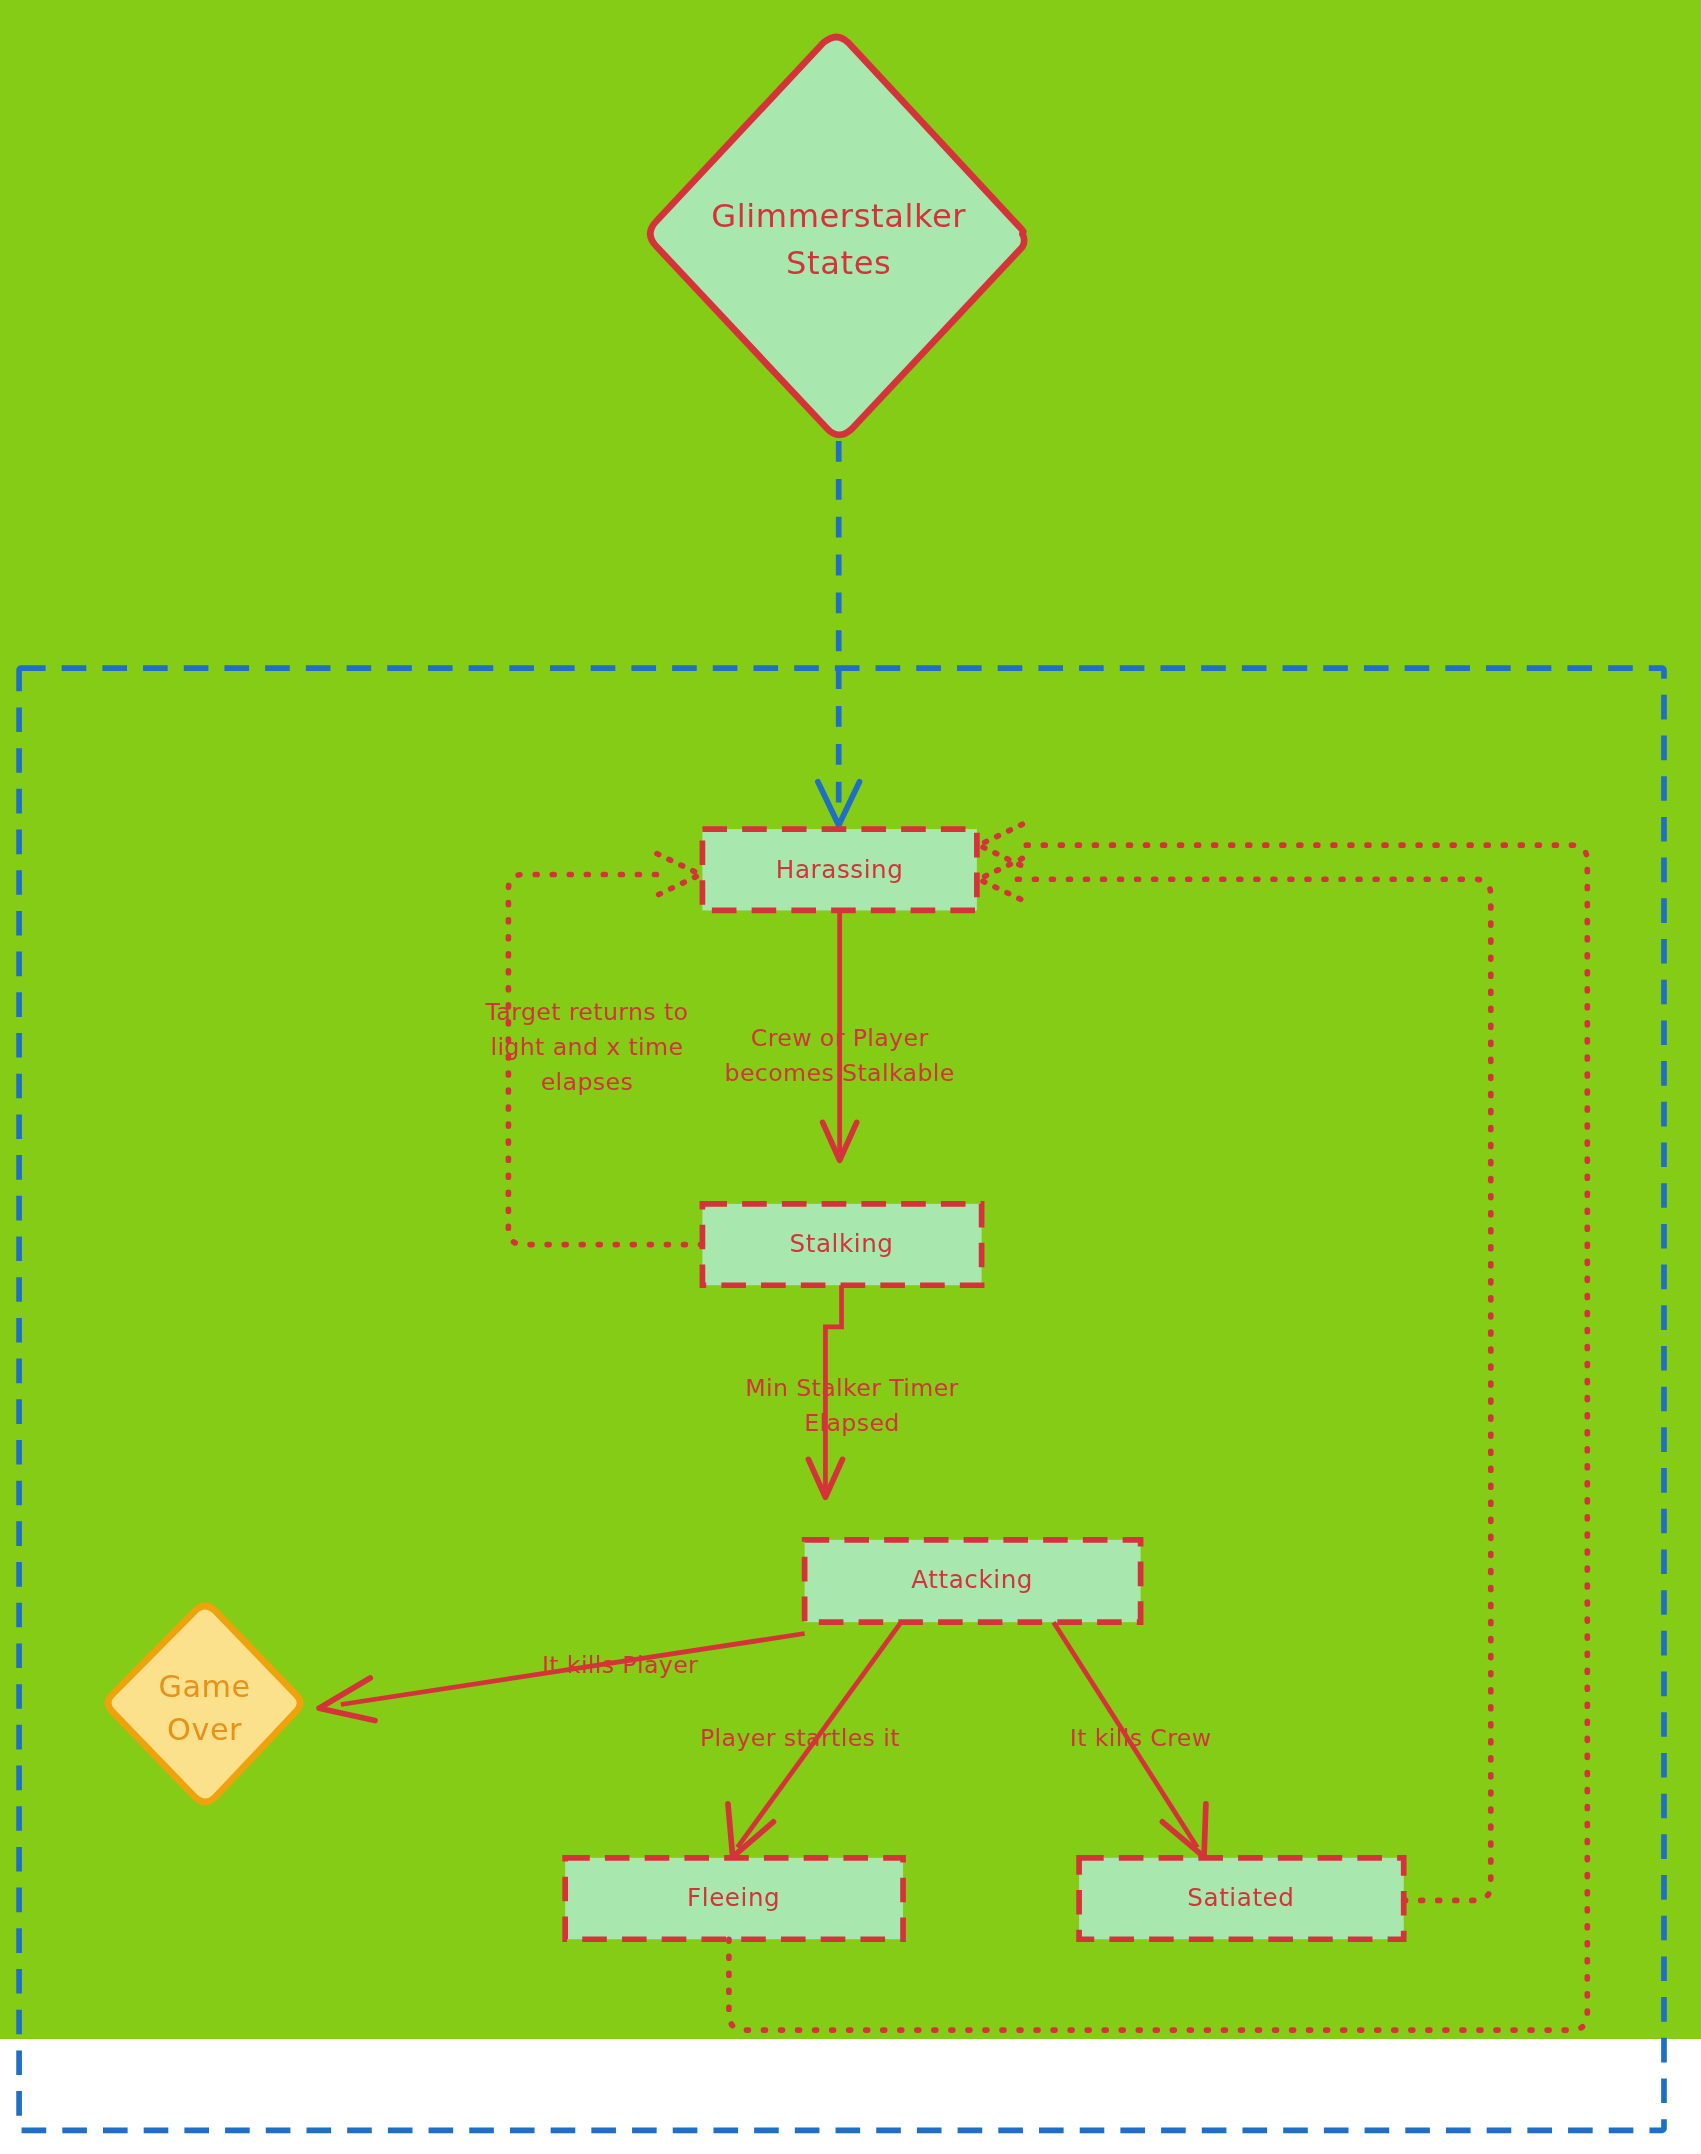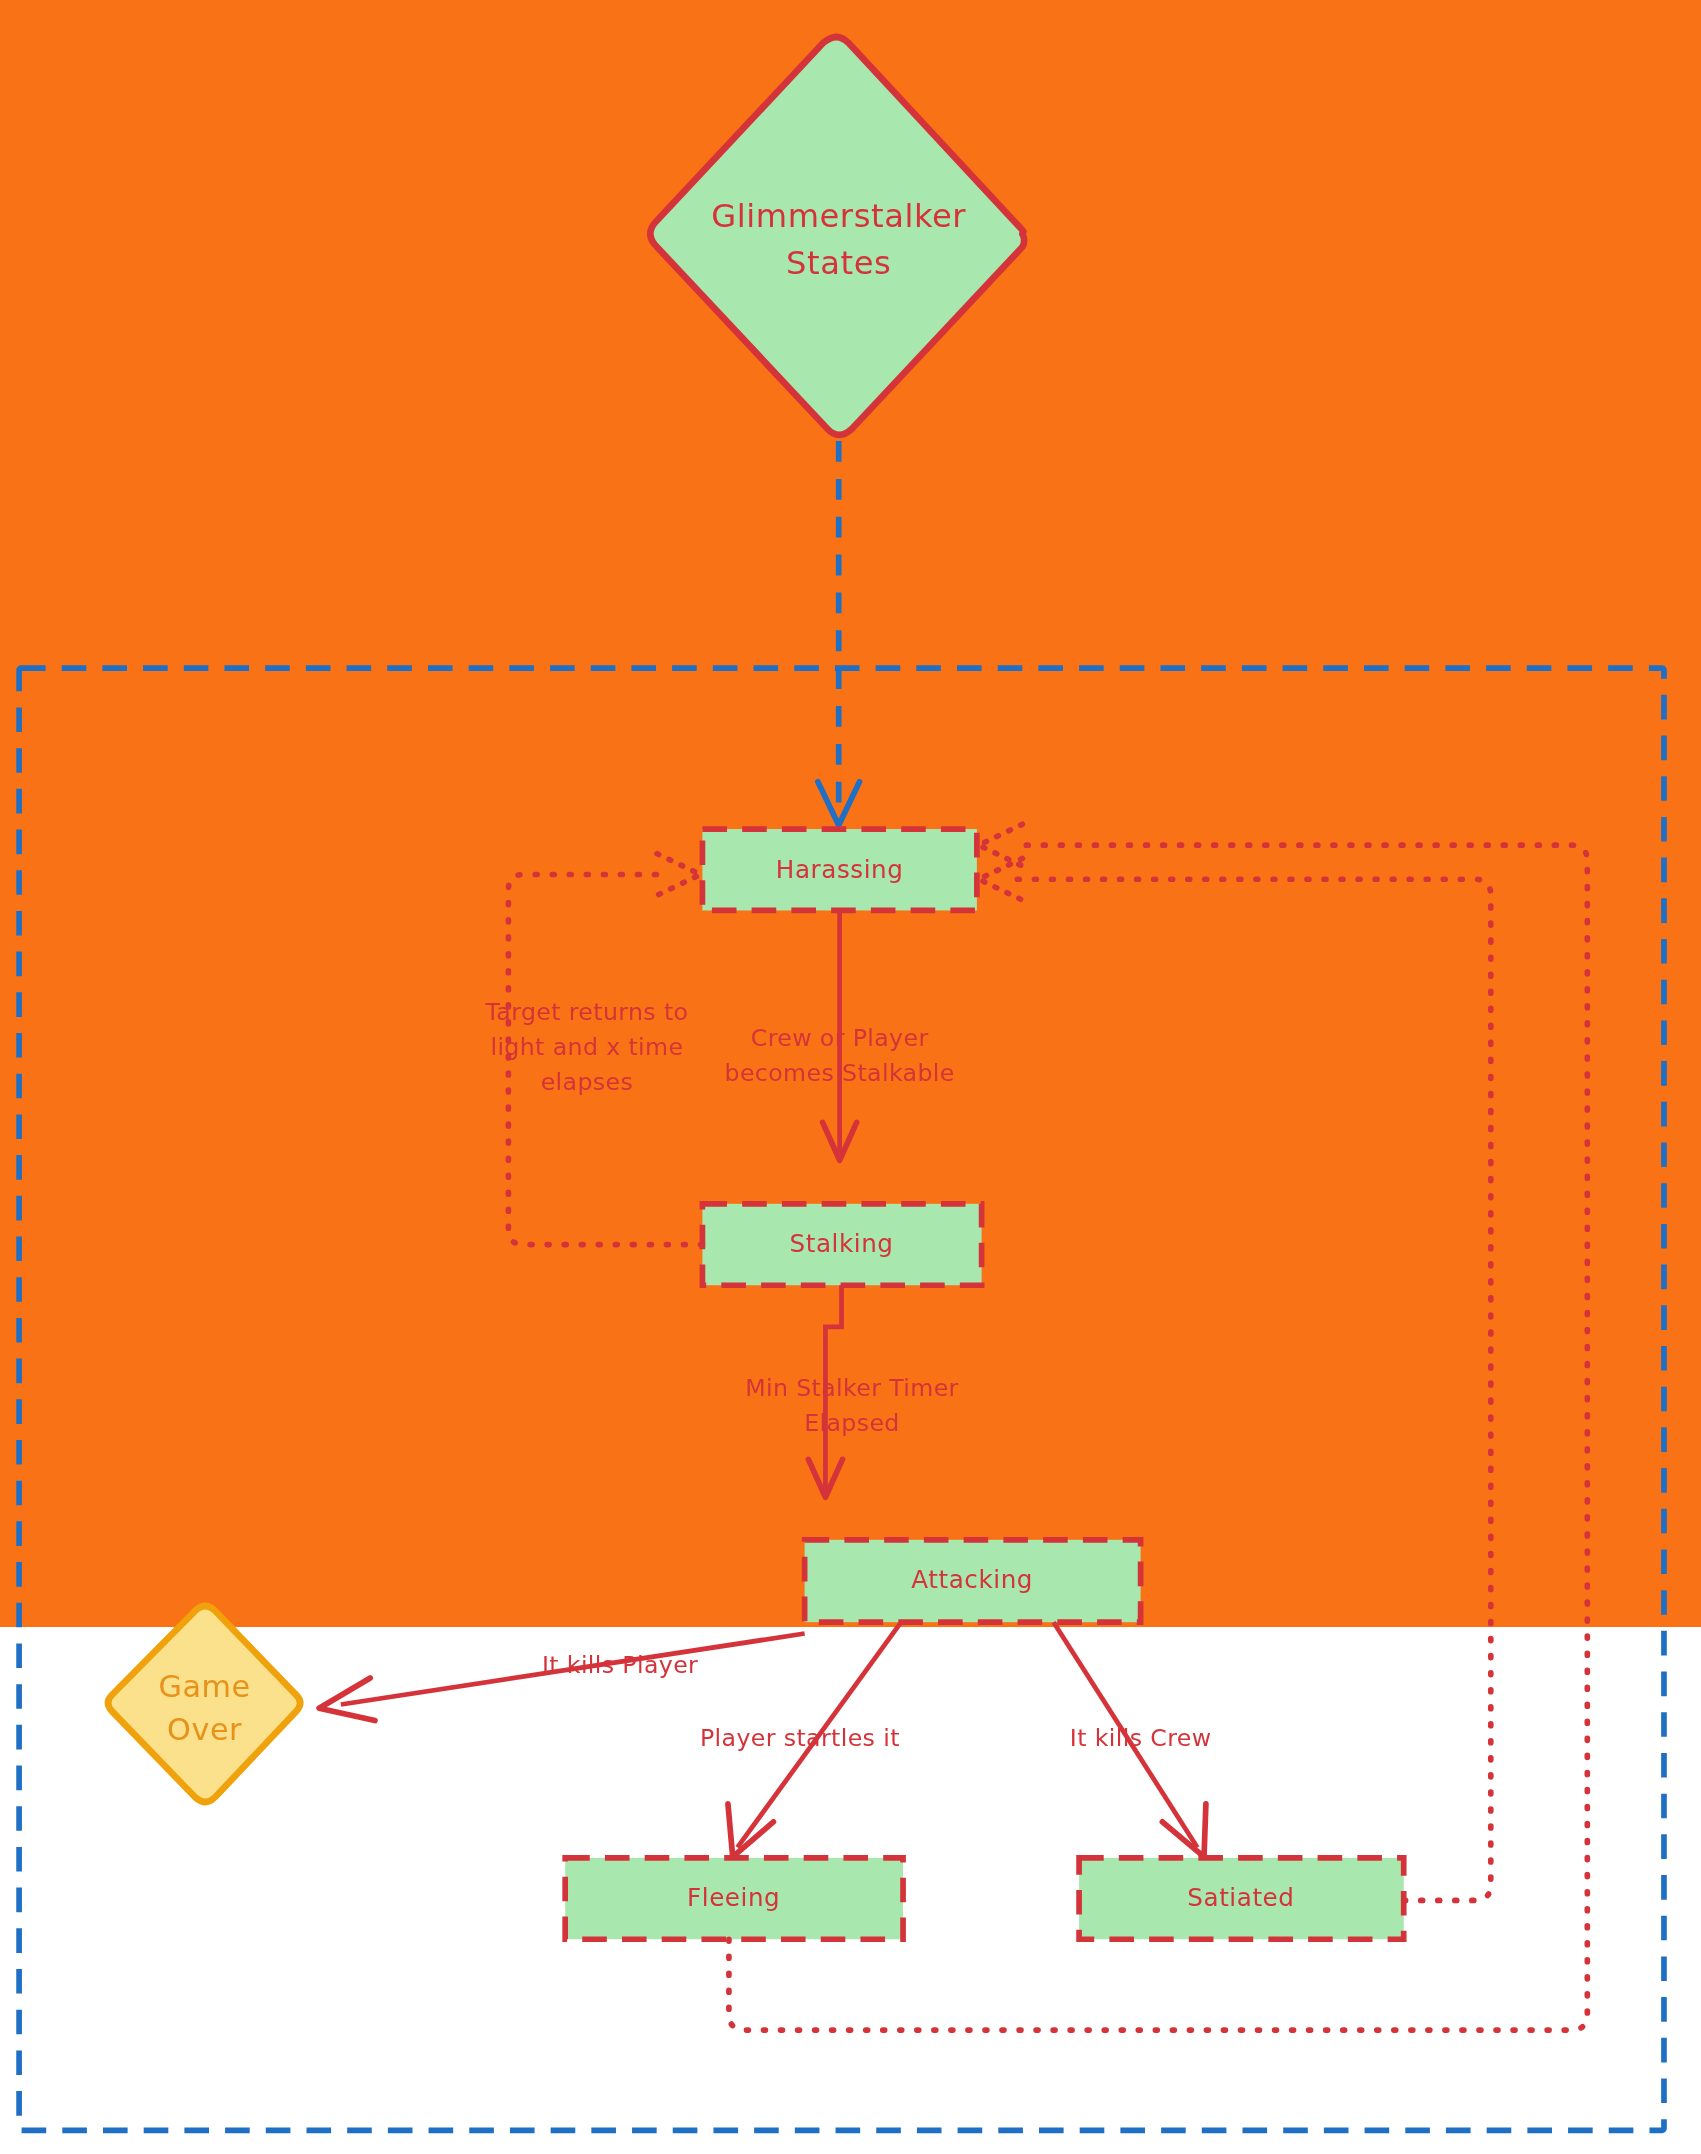--- a/index.html
+++ b/index.html
@@ -9,22 +9,22 @@
   }
   body {
     width: 1702px;
     height: 2155px;
     font-family: "DejaVu Sans", sans-serif;
     overflow: hidden;
   }
   #stage {
     position: relative;
     width: 1702px;
-    height: 1627px;
-    background: #f97316;
+    height: 2039px;
+    background: #84cc16;
   }
   svg#diagram {
     position: absolute;
     left: 0;
     top: 0;
     width: 1702px;
     height: 2155px;
     display: block;
   }
   .node-label {

